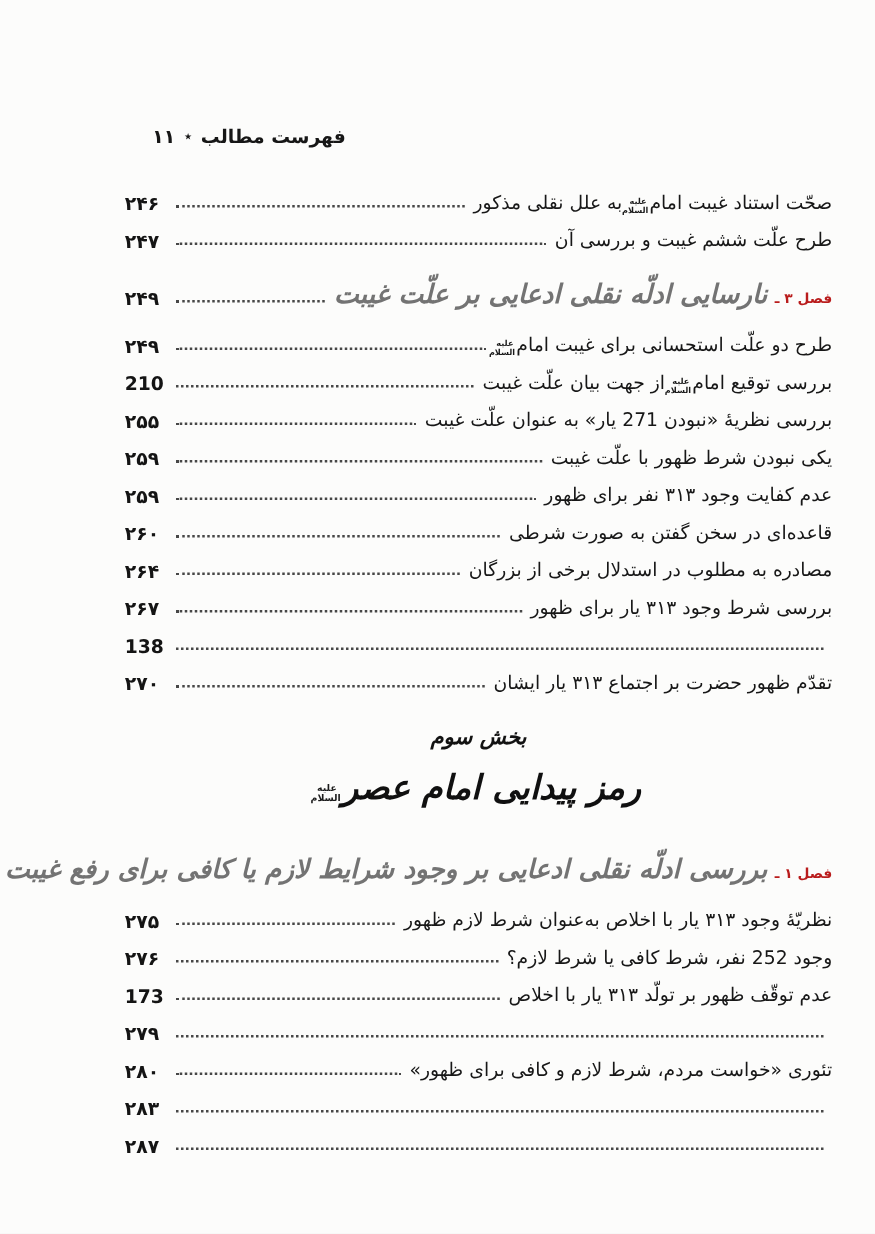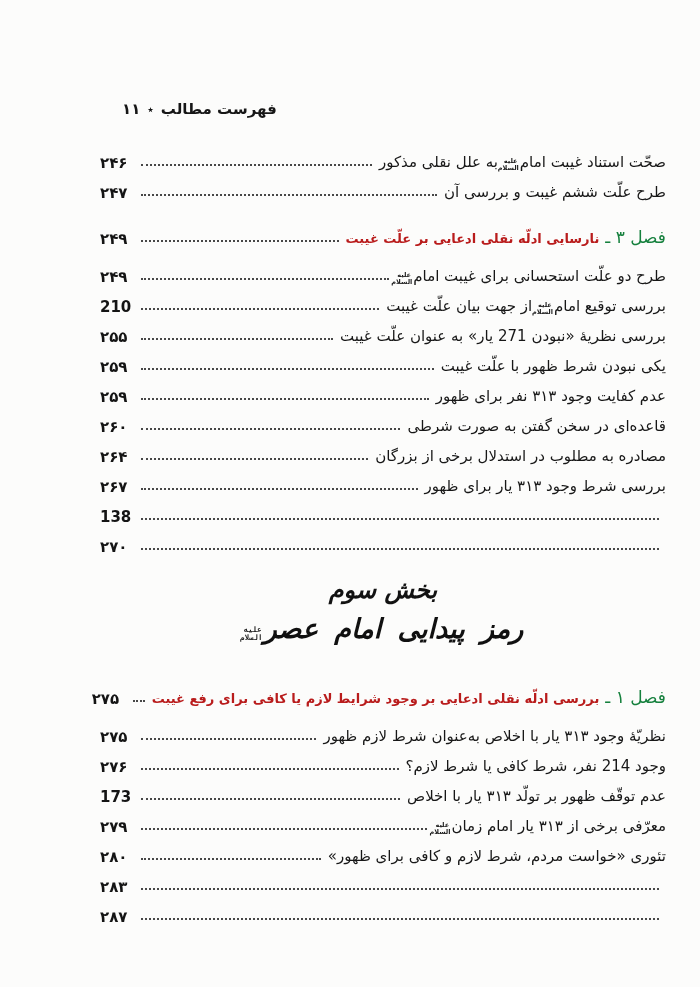--- a/index.html
+++ b/index.html
@@ -67,51 +67,51 @@
     min-width:34px;
     text-align:left;
   }
   .row.chapter{
     height:36px;
     margin-top:10px;
     margin-bottom:8px;
   }
   .row.chapter .t{display:flex;align-items:baseline;gap:6px;}
   .ch-label{
-    font-size:17px;
-    font-weight:normal;
+    font-size:11px;
+    font-weight:bold;
     font-style:normal;
-    color:#15803d;
+    color:#b91c1c;
   }
   .ch-title{
-    font-size:13px;
-    font-weight:bold;
-    color:#b91c1c;
+    font-size:21px;
+    font-weight:bold;
+    font-style:italic;
+    color:#737373;
   }
   
   .divider{
     margin-top:16px;
     margin-bottom:14px;
     text-align:center;
     height:86px;
   }
   .divider .kicker{
-    font-size:24px;
+    font-size:17px;
     line-height:36px;
     font-weight:bold;
     font-style:italic;
     color:#121212;
   }
   .divider .d-title{
     font-size:27px;
     line-height:46px;
     font-weight:bold;
     font-style:italic;
     color:#101010;
-    font-family:Liberation Mono, monospace;
   }
   
   .seal{
     display:inline-block;
     width:15px;
     font-size:6.5px;
     line-height:1.05;
     font-style:normal;
     font-weight:bold;
     text-align:left;
@@ -191,20 +191,21 @@
       <div class="row">
         <span class="t">بررسی شرط وجود ۳۱۳ یار برای ظهور</span>
         <span class="dots"></span>
         <span class="p">۲۶۷</span>
       </div>
       <div class="row">
         <span class="dots"></span>
         <span class="p">138</span>
       </div>
       <div class="row">
+        <span class="t">تقدّم ظهور حضرت بر اجتماع ۳۱۳ یار ایشان</span>
         <span class="dots"></span>
         <span class="p">۲۷۰</span>
       </div>
       <div class="divider">
         <div class="kicker">بخش سوم</div>
         <div class="d-title">رمز پیدایی امام عصر<span class="seal">علیه السلام</span></div>
       </div>
       <div class="row chapter">
         <span class="t">
           <span class="ch-label">فصل ۱ ـ</span>
@@ -212,31 +213,30 @@
         </span>
         <span class="dots"></span>
         <span class="p">۲۷۵</span>
       </div>
       <div class="row">
         <span class="t">نظریّهٔ وجود ۳۱۳ یار با اخلاص به‌عنوان شرط لازم ظهور</span>
         <span class="dots"></span>
         <span class="p">۲۷۵</span>
       </div>
       <div class="row">
-        <span class="t">وجود 214 نفر، شرط کافی یا شرط لازم؟</span>
+        <span class="t">وجود 252 نفر، شرط کافی یا شرط لازم؟</span>
         <span class="dots"></span>
         <span class="p">۲۷۶</span>
       </div>
       <div class="row">
         <span class="t">عدم توقّف ظهور بر تولّد ۳۱۳ یار با اخلاص</span>
         <span class="dots"></span>
         <span class="p">173</span>
       </div>
       <div class="row">
-        <span class="t">معرّفی برخی از ۳۱۳ یار امام زمان<span class="seal">علیه السلام</span></span>
         <span class="dots"></span>
         <span class="p">۲۷۹</span>
       </div>
       <div class="row">
         <span class="t">تئوری «خواست مردم، شرط لازم و کافی برای ظهور»</span>
         <span class="dots"></span>
         <span class="p">۲۸۰</span>
       </div>
       <div class="row">
         <span class="dots"></span>

